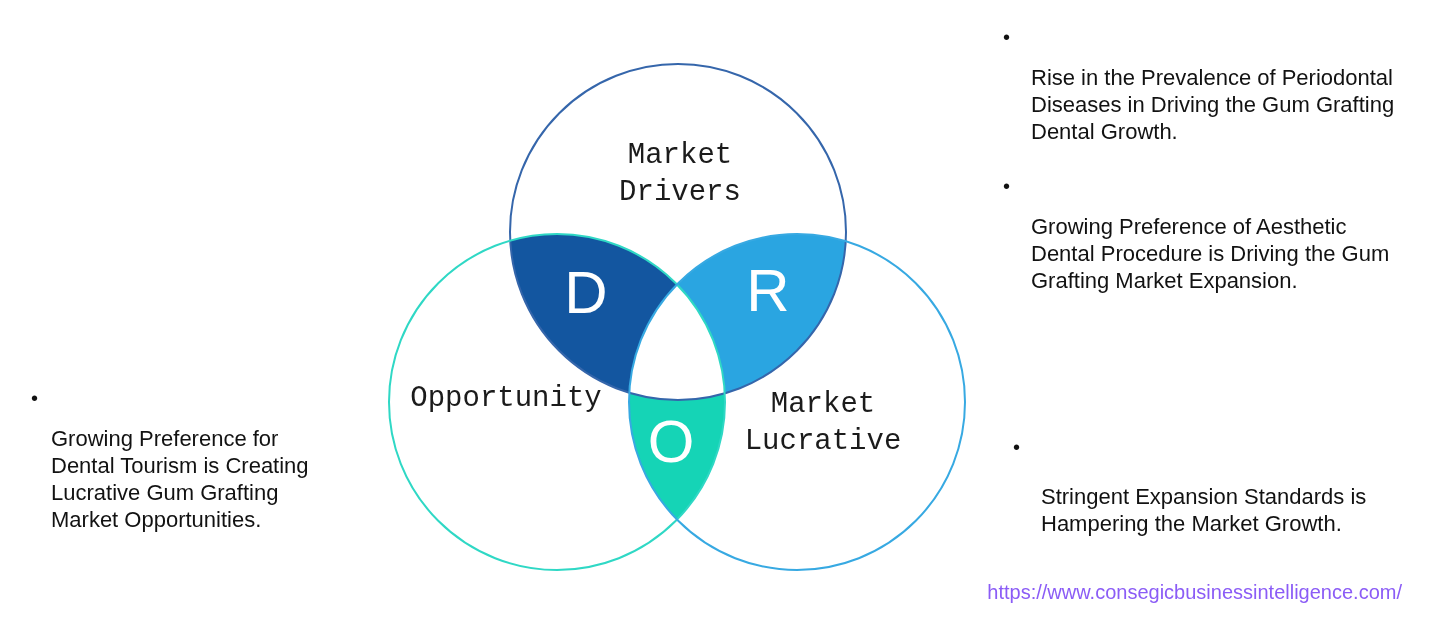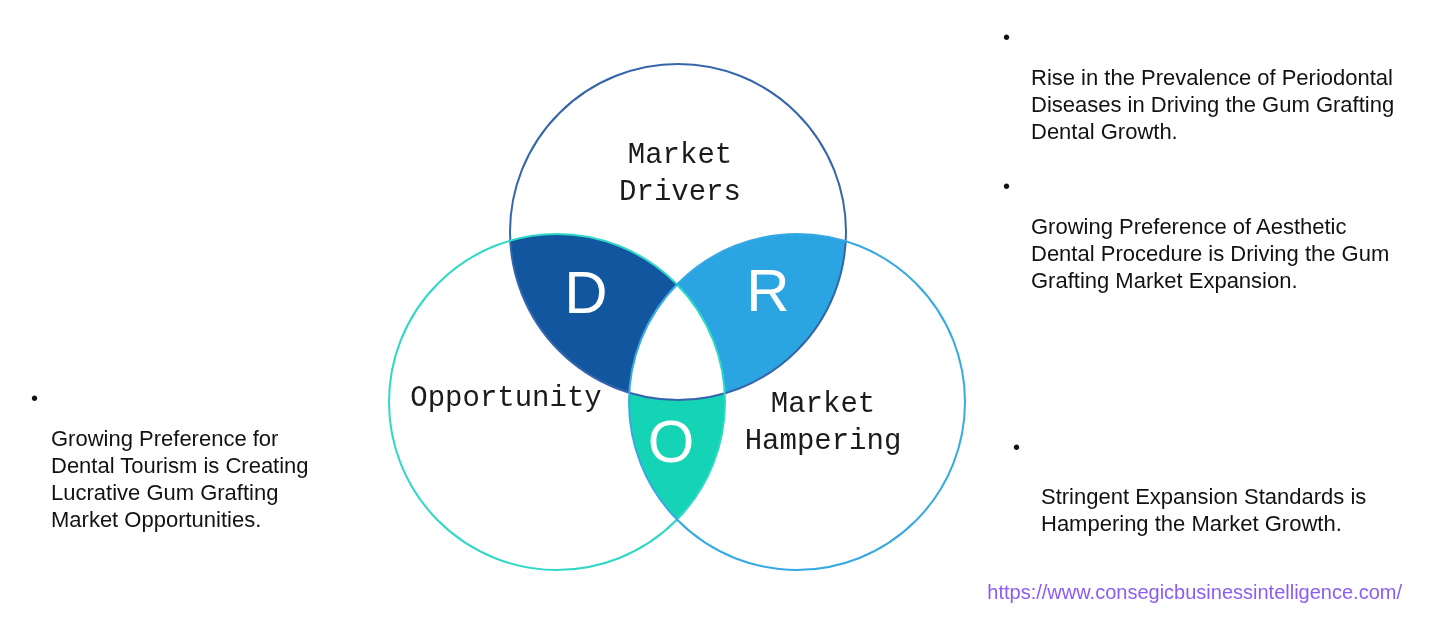--- a/index.html
+++ b/index.html
@@ -105,21 +105,21 @@
 
   <div class="venn-label" style="left:680px; top:174px;">
     <span style="display:block;">Market</span>
     <span style="display:block;">Drivers</span>
   </div>
 
   <div class="venn-label" style="left:506px; top:398px;">Opportunity</div>
 
   <div class="venn-label" style="left:823px; top:423px;">
     <span style="display:block;">Market</span>
-    <span style="display:block;">Hampering</span>
+    <span style="display:block;">Lucrative</span>
   </div>
 
   <div class="venn-letter" style="left:586px; top:293px;">D</div>
   <div class="venn-letter" style="left:768px; top:291px;">R</div>
   <div class="venn-letter" style="left:671px; top:442px;">O</div>
 
   <div class="bullet-item" style="left:1003px; top:24px;">
     <span class="bullet-dot wide">•</span>
     <div class="bullet-text">
       <span>Rise in the Prevalence of Periodontal</span>

